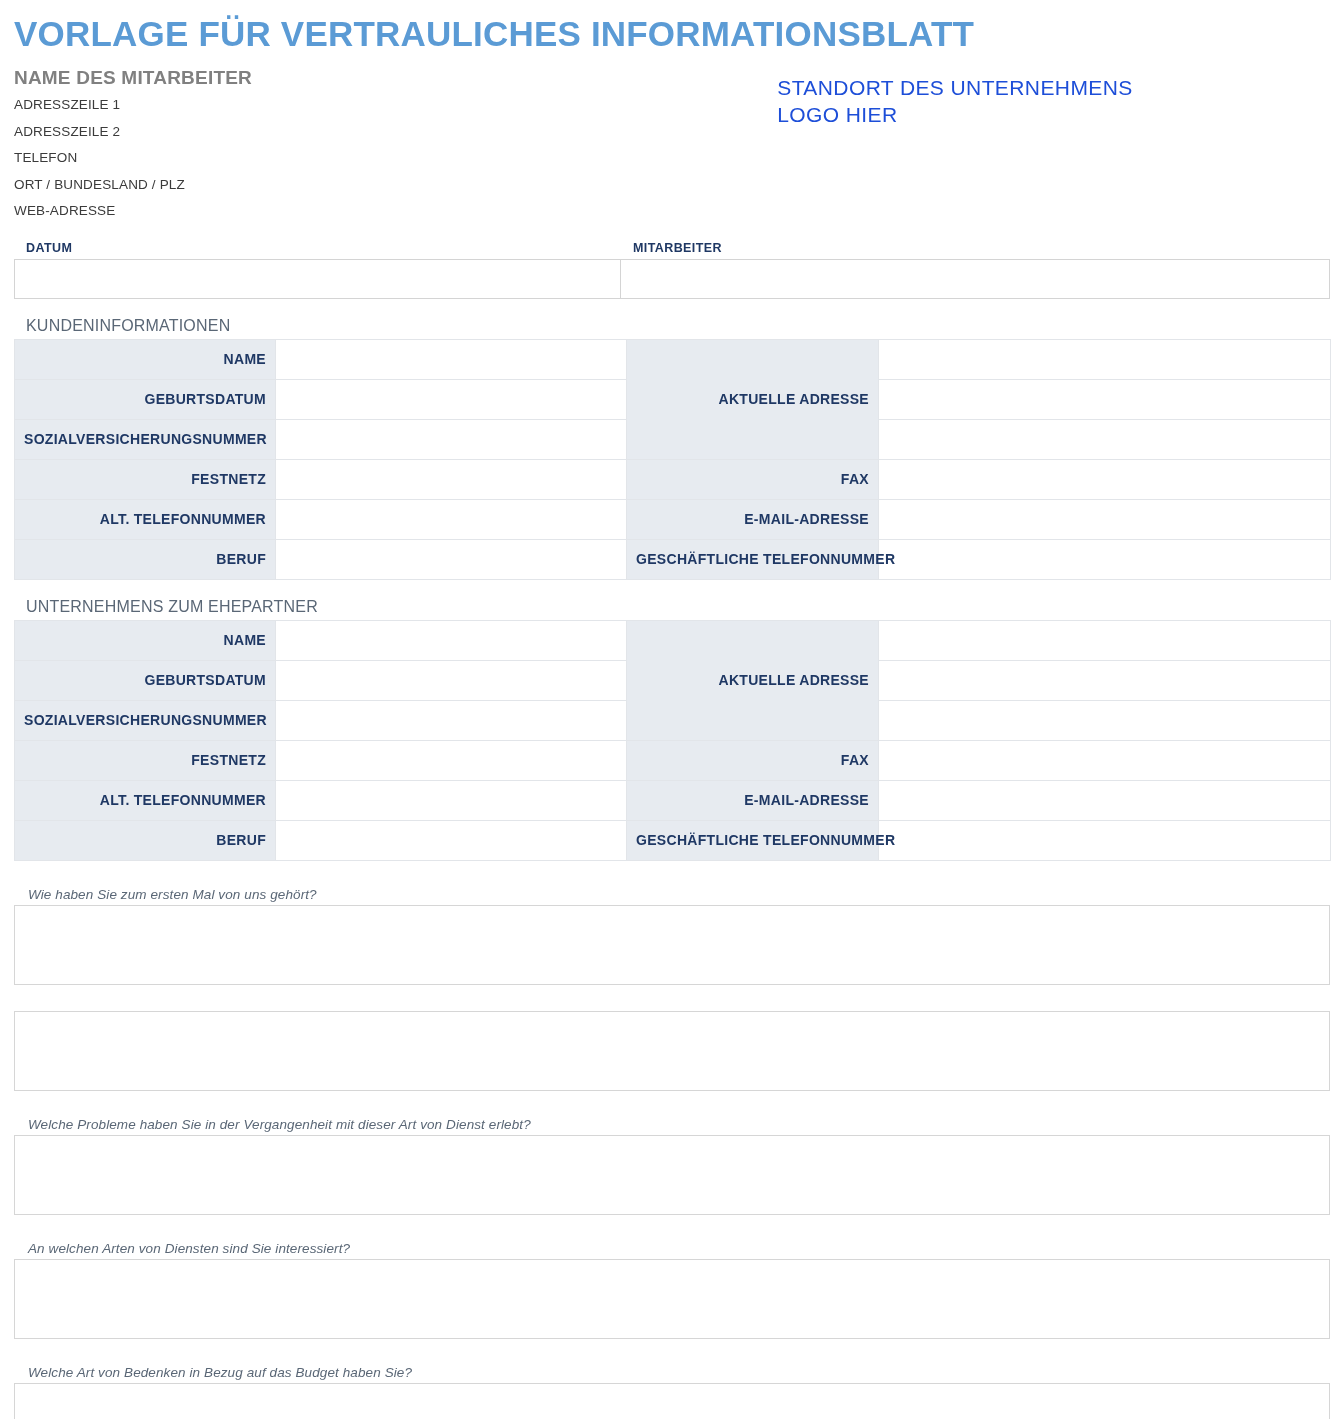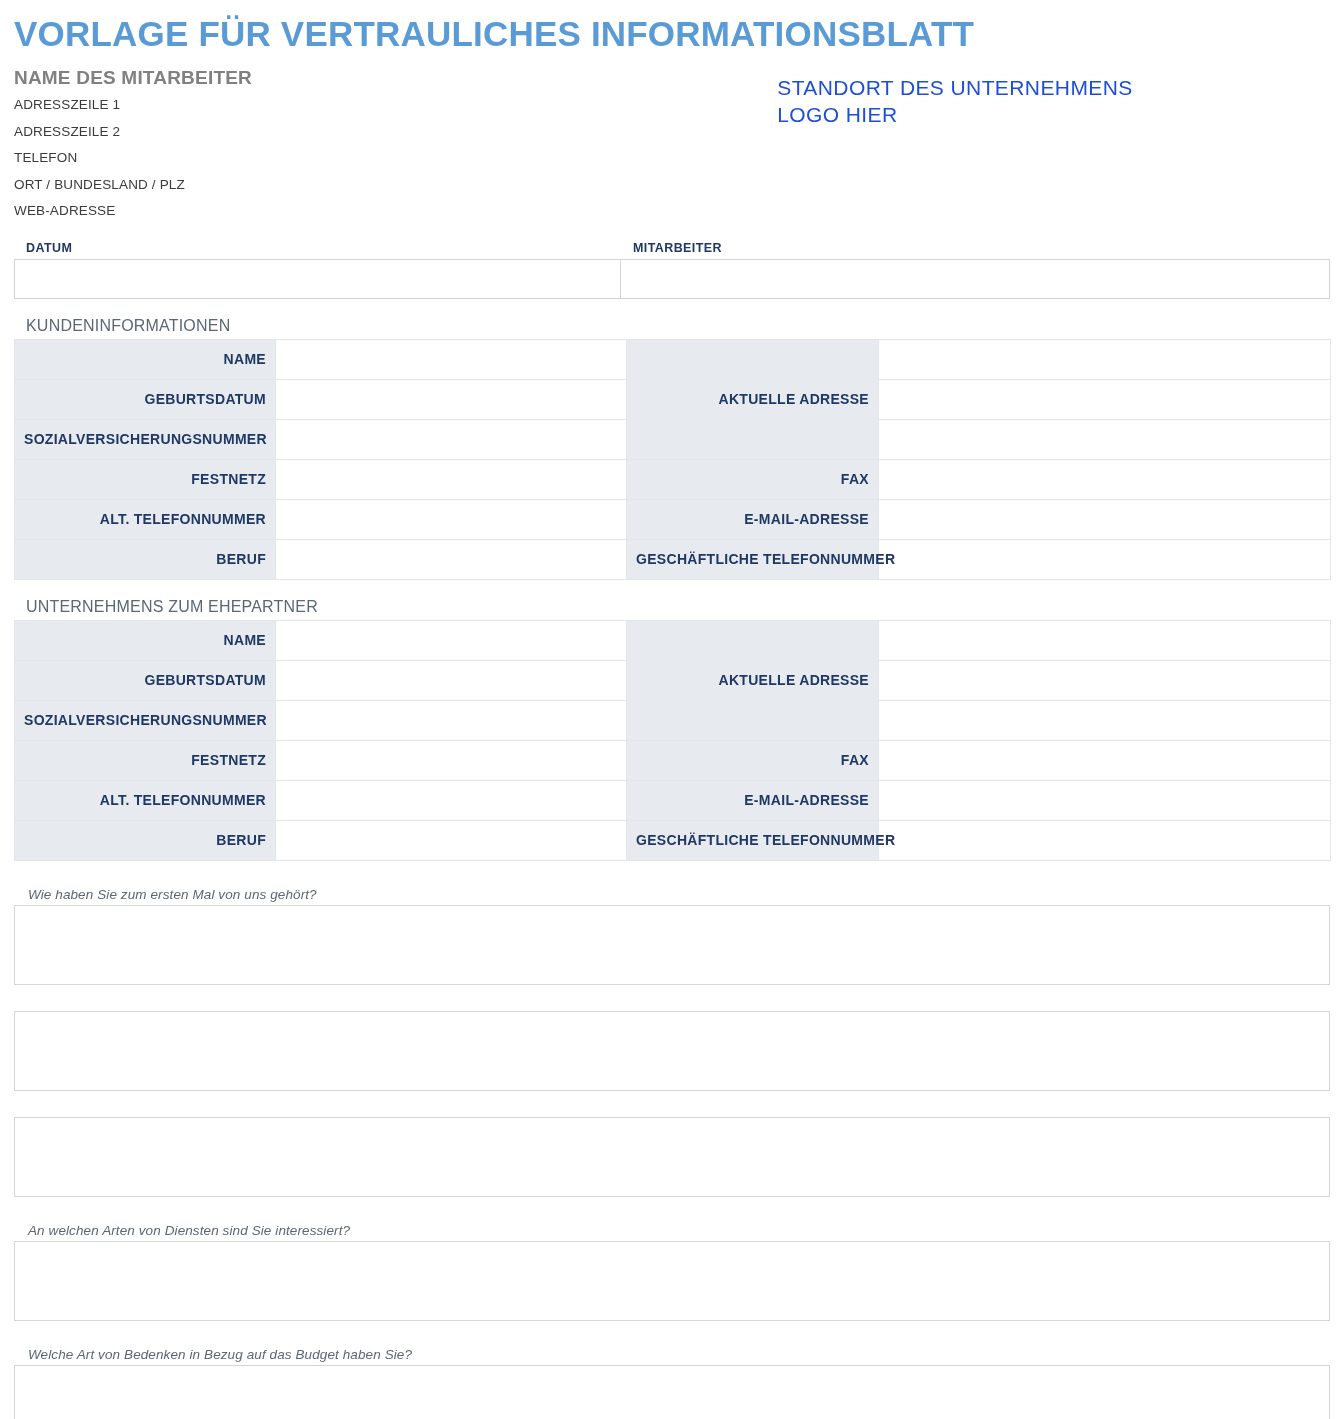--- a/index.html
+++ b/index.html
@@ -270,20 +270,21 @@
   </table>
 
   <div class="q-block first">
     <div class="q-label">Wie haben Sie zum ersten Mal von uns gehört?</div>
     <div class="q-box"></div>
   </div>
   <div class="q-block">
     <div class="q-box"></div>
   </div>
   <div class="q-block">
+    <div class="q-label">Welche Probleme haben Sie in der Vergangenheit mit dieser Art von Dienst erlebt?</div>
     <div class="q-box"></div>
   </div>
   <div class="q-block">
     <div class="q-label">An welchen Arten von Diensten sind Sie interessiert?</div>
     <div class="q-box"></div>
   </div>
   <div class="q-block">
     <div class="q-label">Welche Art von Bedenken in Bezug auf das Budget haben Sie?</div>
     <div class="q-box"></div>
   </div>

